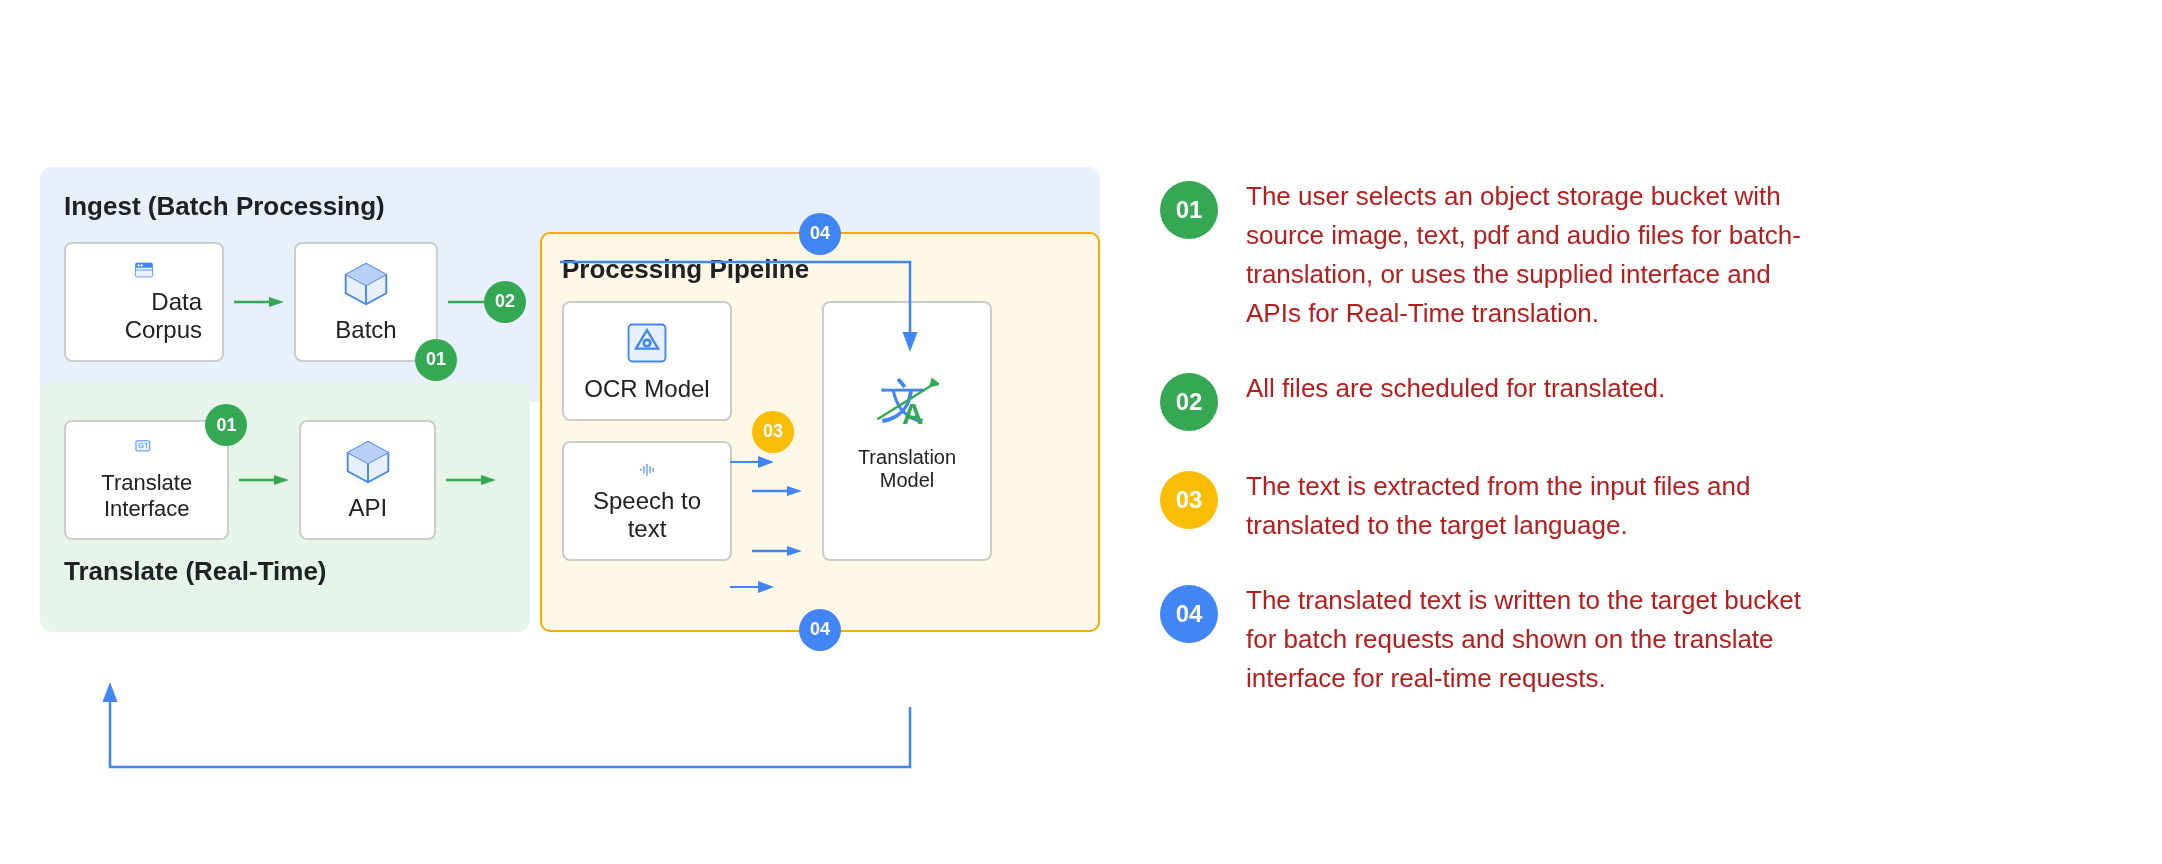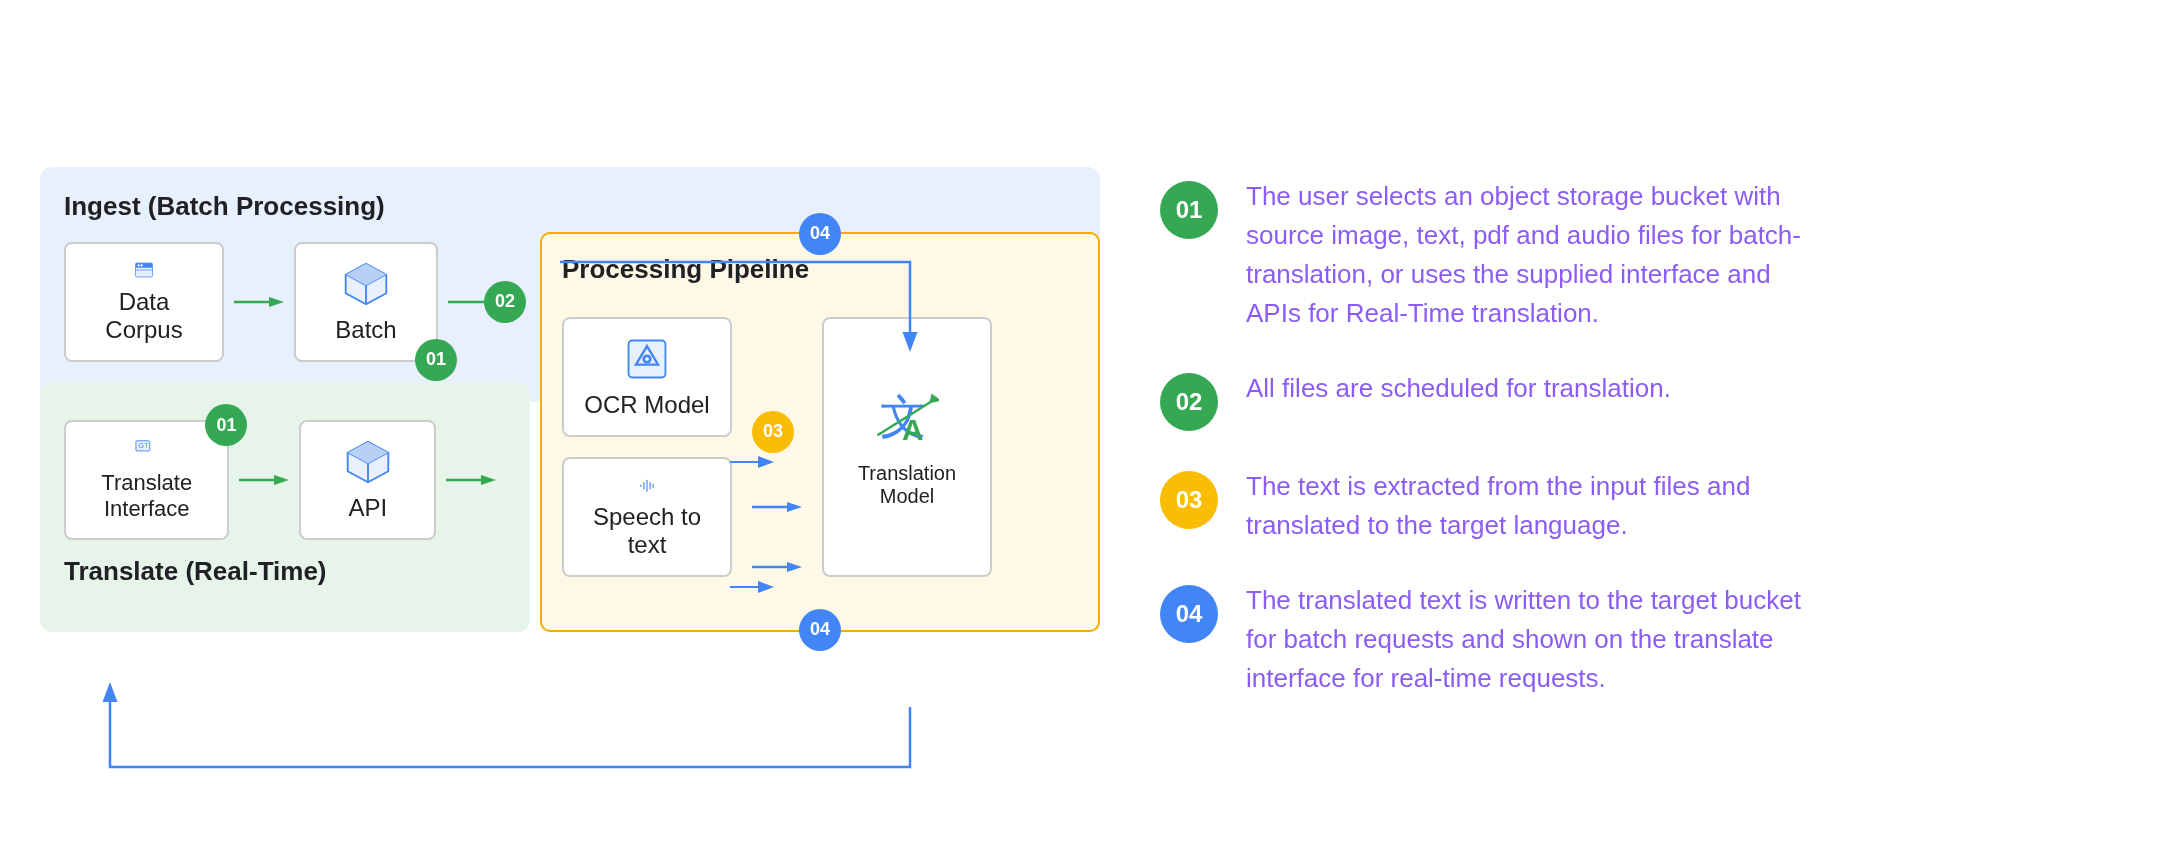--- a/index.html
+++ b/index.html
@@ -104,21 +104,21 @@
       background: #fef9e7;
       border: 2px solid #f9ab00;
       border-radius: 10px;
       padding: 20px;
       position: relative;
     }
     .pipeline-label {
       font-weight: 700;
       font-size: 26px;
       color: #202124;
-      margin-bottom: 32px;
+      margin-bottom: 16px;
     }
 
     .diagram-svg {
       position: absolute;
       top: 0; left: 0;
       width: 100%;
       height: 100%;
       pointer-events: none;
       overflow: visible;
     }
@@ -148,21 +148,21 @@
       font-size: 24px;
       font-weight: 700;
       color: #fff;
       flex-shrink: 0;
       margin-top: 4px;
     }
 
     .step-text {
       font-size: 26px;
       line-height: 1.5;
-      color: #8b5cf6;
+      color: #b91c1c;
       max-width: 580px;
     }
   </style>
 </head>
 <body>
 
 <div class="main-container">
 
   <div class="diagram-area">
 
@@ -183,21 +183,21 @@
           <path d="M0,0 L0,6 L8,3 z" fill="#34a853"></path>
         </marker>
       </defs>
     </svg>
 
     <div class="ingest-section" style="position:relative; padding-bottom:40px;">
       <div class="ingest-label">Ingest (Batch Processing)</div>
 
       <div style="display:flex; align-items:center; gap:0; position:relative;">
 
-        <div class="node-box" style="width:160px; height:120px;">
+        <div class="node-box" style="width:160px; height:120px;text-align:right;">
 
           <svg class="node-icon" viewBox="0 0 52 52" fill="none">
             <rect x="4" y="8" width="44" height="36" rx="3" fill="#e8f0fe" stroke="#4285f4" stroke-width="2"></rect>
             <rect x="4" y="8" width="44" height="12" rx="3" fill="#4285f4"></rect>
             <line x1="4" y1="26" x2="48" y2="26" stroke="#4285f4" stroke-width="2"></line>
             <circle cx="12" cy="14" r="3" fill="#fff"></circle>
             <circle cx="20" cy="14" r="3" fill="#fff"></circle>
           </svg>
           <span>Data Corpus</span>
         </div>
@@ -360,21 +360,21 @@
       <div class="step-badge" style="background:#34a853;">
         <span>01</span>
       </div>
       <div class="step-text">The user selects an object storage bucket with source image, text, pdf and audio files for batch-translation, or uses the supplied interface and APIs for Real-Time translation.</div>
     </div>
 
     <div class="step-item">
       <div class="step-badge" style="background:#34a853;">
         <span>02</span>
       </div>
-      <div class="step-text">All files are scheduled for translation.</div>
+      <div class="step-text">All files are scheduled for translated.</div>
     </div>
 
     <div class="step-item">
       <div class="step-badge" style="background:#fbbc04;">
         <span>03</span>
       </div>
       <div class="step-text">The text is extracted from the input files and translated to the target language.</div>
     </div>
 
     <div class="step-item">

